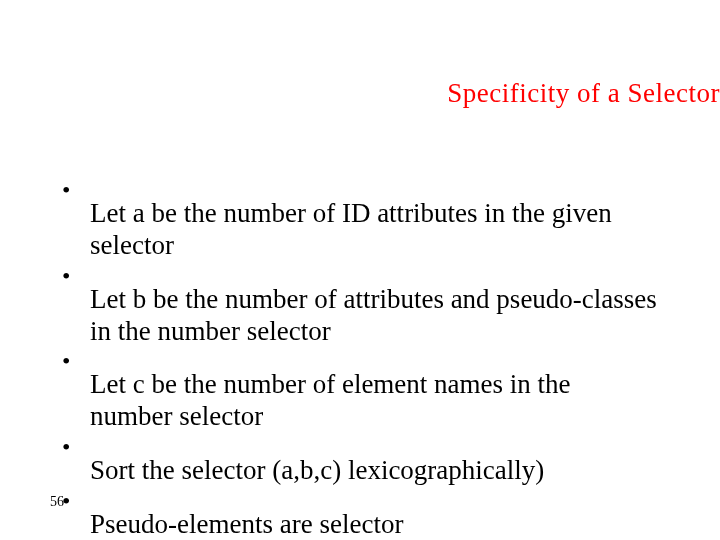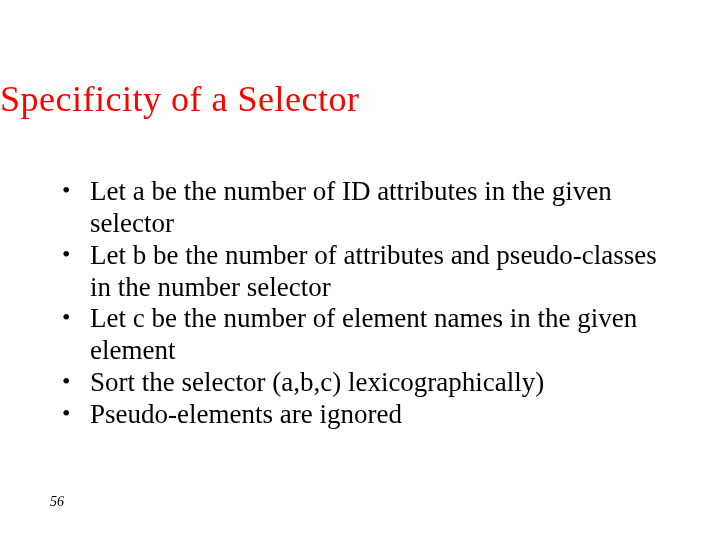--- a/index.html
+++ b/index.html
@@ -15,23 +15,23 @@
     position: relative;
     width: 720px;
     height: 540px;
     box-sizing: border-box;
   }
   .title {
     position: absolute;
     top: 78px;
     left: 0;
     width: 720px;
-    text-align: left;
+    text-align: right;
     color: #ff0000;
-    font-size: 36px;
+    font-size: 27px;
     font-weight: 400;
     letter-spacing: 0.5px;
   }
   .body {
     position: absolute;
     top: 176px;
     left: 62px;
     right: 62px;
   }
   .bullet-row {
@@ -42,53 +42,53 @@
     color: #000;
   }
   .bullet-mark {
     flex: 0 0 auto;
     width: 28px;
     text-align: left;
     font-size: 24px;
   }
   .bullet-text {
     flex: 1 1 auto;
+    margin-top: 22px;
   }
   .page-num {
     position: absolute;
     left: 50px;
     bottom: 30px;
     font-size: 14px;
     color: #000;
-    font-style: italic;
   }
 </style>
 </head>
 <body>
 
 <div class="slide">
   <div class="title">Specificity of a Selector</div>
 
   <div class="body">
     <div class="bullet-row">
       <span class="bullet-mark">•</span>
       <span class="bullet-text">Let a be the number of ID attributes in the given selector</span>
     </div>
     <div class="bullet-row">
       <span class="bullet-mark">•</span>
       <span class="bullet-text">Let b be the number of attributes and pseudo-classes in the number selector</span>
     </div>
     <div class="bullet-row">
       <span class="bullet-mark">•</span>
-      <span class="bullet-text">Let c be the number of element names in the given element</span>
+      <span class="bullet-text">Let c be the number of element names in the number selector</span>
     </div>
     <div class="bullet-row">
       <span class="bullet-mark">•</span>
       <span class="bullet-text">Sort the selector (a,b,c) lexicographically)</span>
     </div>
     <div class="bullet-row">
       <span class="bullet-mark">•</span>
-      <span class="bullet-text">Pseudo-elements are ignored</span>
+      <span class="bullet-text">Pseudo-elements are selector</span>
     </div>
   </div>
 
   <div class="page-num">56</div>
 </div>
 
 </body></html>

